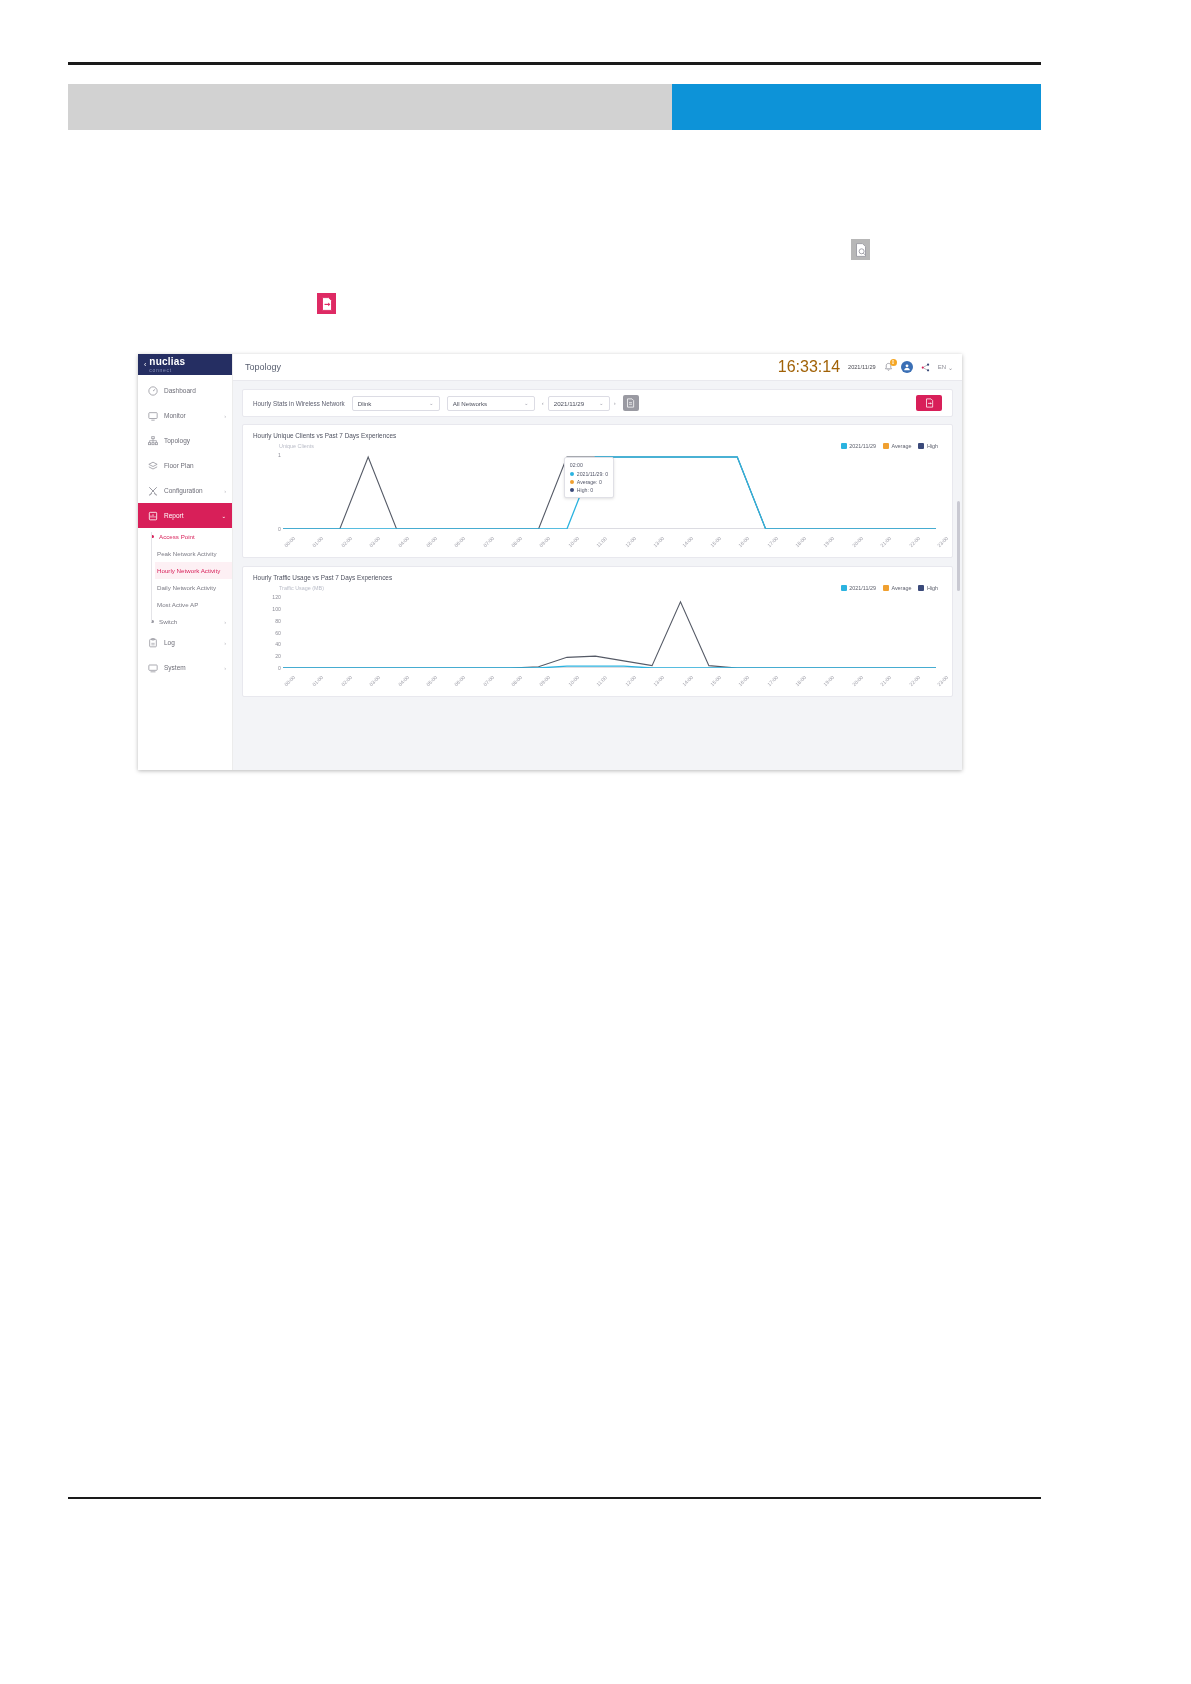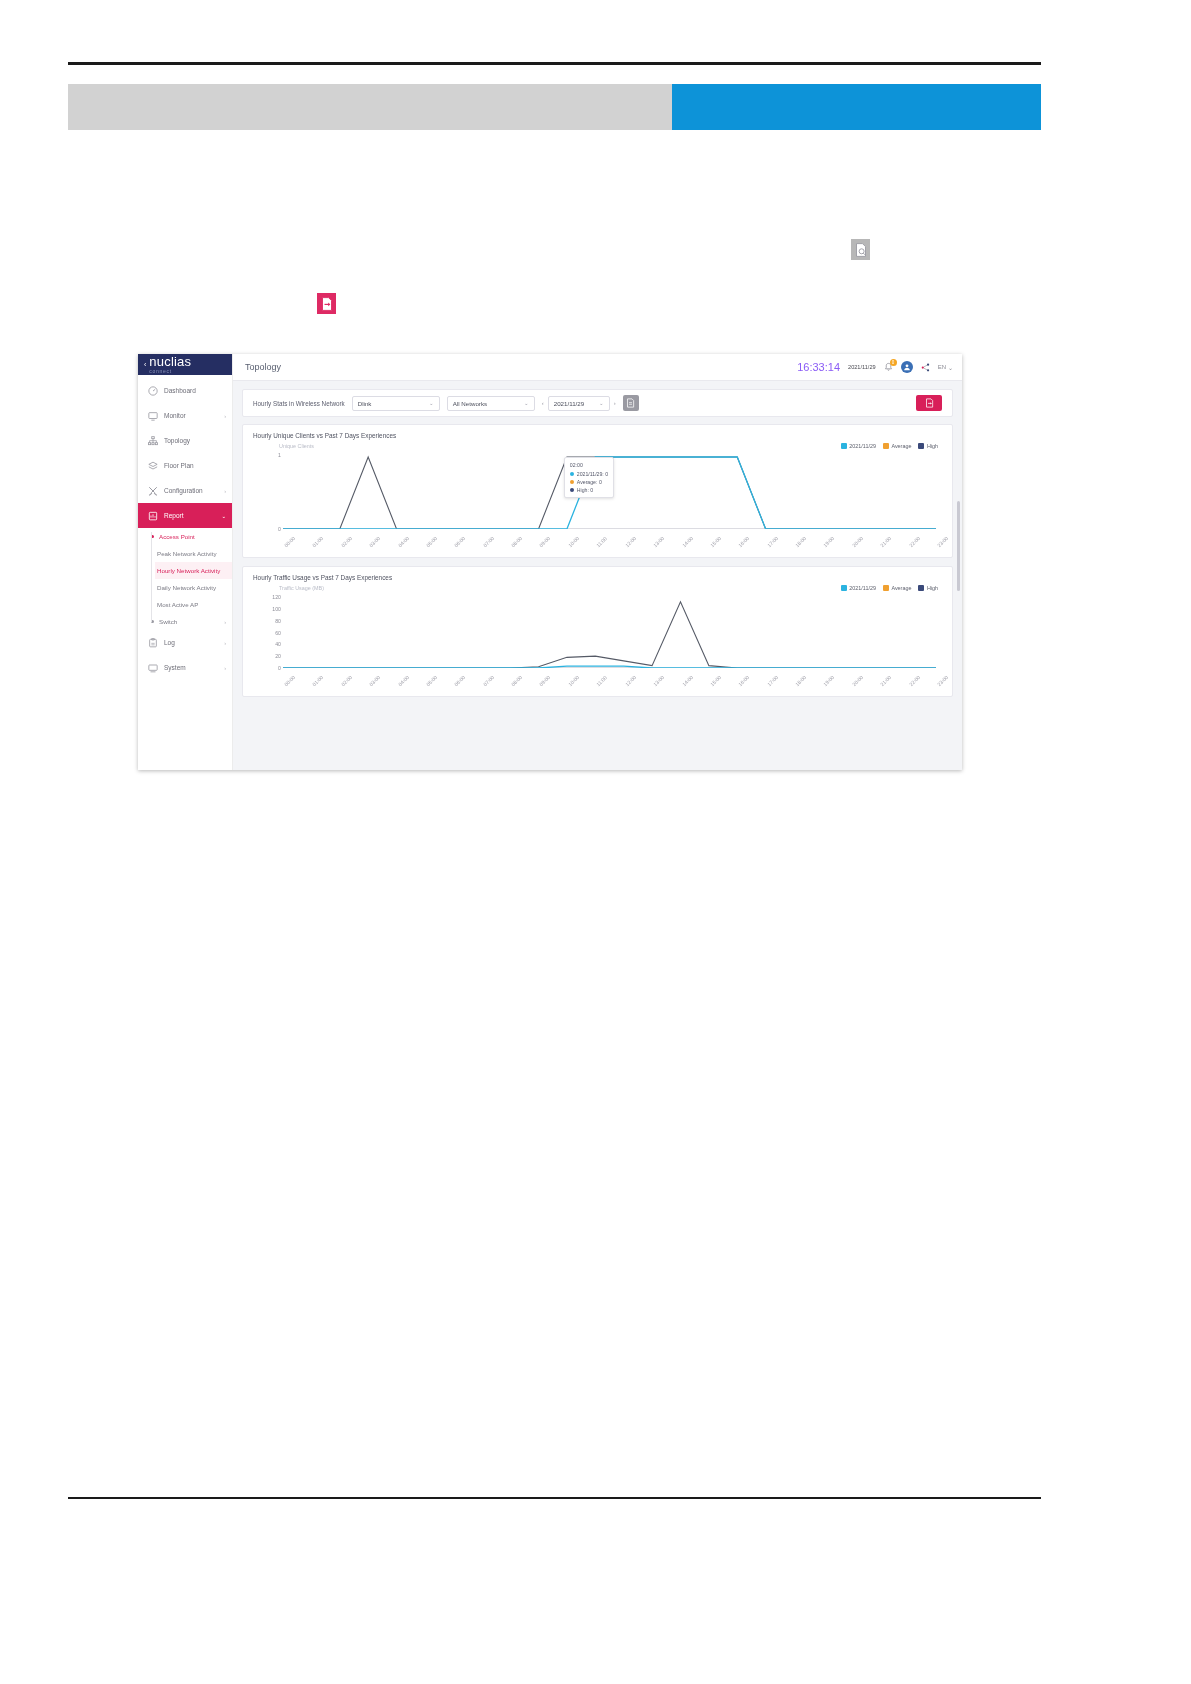--- a/index.html
+++ b/index.html
@@ -53,21 +53,21 @@
     width:95px; background:#ffffff; flex:none;
     border-right:1px solid #ececec;
     position:relative;
   }
   .logo {
     height:21px; background:#252e62;
     display:flex; align-items:center; padding-left:6px; gap:3px;
   }
   .logo .chev { color:#ffffff; font-size:7px; line-height:1; }
   .logo .brandwrap { display:flex; flex-direction:column; line-height:1; }
-  .logo .brand { color:#ffffff; font-size:13px; font-weight:normal; letter-spacing:0.2px; }
+  .logo .brand { color:#ffffff; font-size:10px; font-weight:bold; letter-spacing:0.2px; }
   .logo .brandsub { color:#8b93bb; font-size:5px; letter-spacing:0.7px; margin-top:1px; }
 
   .nav { padding-top:3px; }
   .nav-item {
     height:25px; display:flex; align-items:center; gap:6px;
     padding:0 6px 0 9px; font-size:6.5px; color:#6e6e78;
     position:relative;
   }
   .nav-item.active { background:#d9jk; }
   .nav-item.active { background:#d81f59; color:#ffffff; }
@@ -91,21 +91,21 @@
   .sub-item .arr { margin-left:auto; font-size:5.5px; color:#b4b4bb; padding-right:6px; }
 
   
   .main { flex:1; display:flex; flex-direction:column; background:#f3f4f7; min-width:0; }
   .topbar {
     height:27px; background:#ffffff; border-bottom:1px solid #e9e9ee;
     display:flex; align-items:center; padding:0 9px 0 12px; gap:6px;
   }
   .topbar .title { font-size:9px; color:#5a6071; }
   .topbar .spacer { flex:1; }
-  .clock { font-size:11px; color:#8b5cf6; letter-spacing:0px;text-align:center; }
+  .clock { font-size:16px; color:#a16207; letter-spacing:0px;text-align:center; }
   .clockdate { font-size:5.6px; color:#4a4a52; margin-left:2px; }
   .tb-ic { width:13px; height:13px; display:flex; align-items:center; justify-content:center; position:relative; }
   .badge {
     position:absolute; top:-2px; right:-2px; min-width:7px; height:7px;
     border-radius:50%; background:#f5a623; color:#fff; font-size:4.5px;
     display:flex; align-items:center; justify-content:center; padding:0 1px;
   }
   .avatar { width:12px; height:12px; border-radius:50%; background:#3a6fb5; display:flex; align-items:center; justify-content:center; }
   .lang { font-size:6px; color:#8b8b94; display:flex; align-items:center; gap:2px; }
 

